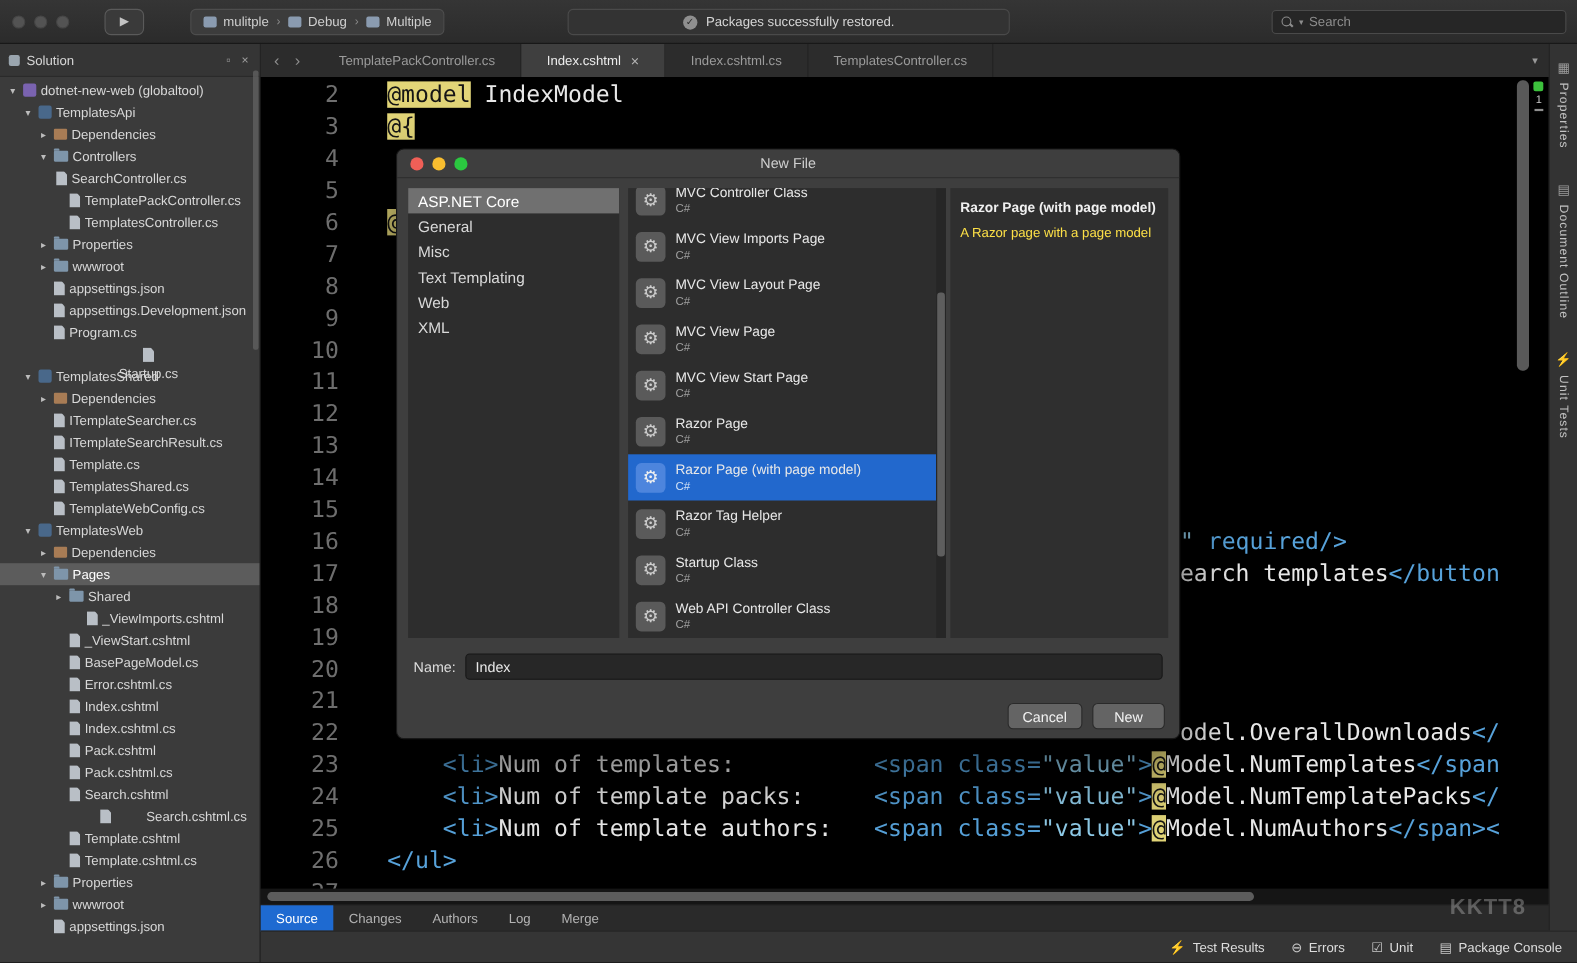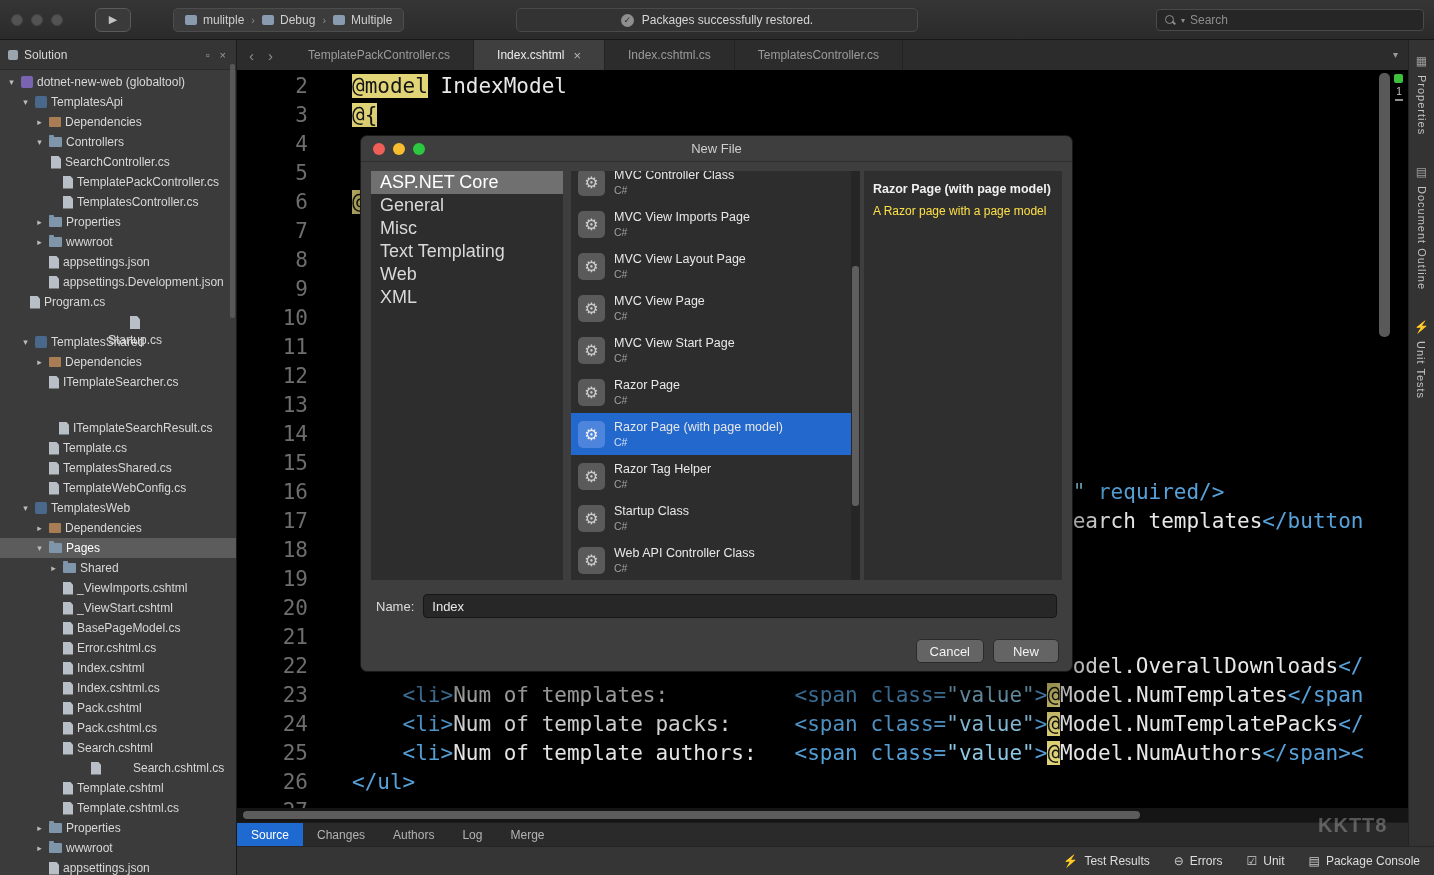--- a/index.html
+++ b/index.html
@@ -106,21 +106,21 @@
 
   
   #dialog{position:absolute;left:360px;top:135px;width:713px;height:537px;background:#3e3e3e;
     border:1px solid #181818;border-radius:7px;box-shadow:0 25px 60px rgba(0,0,0,.65);z-index:50}
   #dlg-titlebar{height:26px;position:relative;display:flex;align-items:center;justify-content:center;
     color:#cfcfcf;font-size:13px;border-bottom:1px solid #2e2e2e}
   .tl{position:absolute;left:12px;top:7px;display:flex;gap:8px}
   .tl span{width:12px;height:12px;border-radius:50%}
   .tl-red{background:#f05f57}.tl-yellow{background:#f8bd2f}.tl-green{background:#2bc840}
   #dlg-cats{position:absolute;left:10px;top:35px;width:192px;height:409px;background:#2d2d2d;
-    overflow:hidden;font-size:18px;color:#d9d9d9}
+    overflow:hidden;font-size:14px;color:#d9d9d9}
   .cat{height:23px;display:flex;align-items:center;padding-left:9px}
   .cat.sel{background:#707070;color:#fff}
   #dlg-list{position:absolute;left:210px;top:35px;width:280px;height:409px;background:#2d2d2d;overflow:hidden}
   #dlg-list-inner{margin-top:-10px}
   .titem{height:42px;display:flex;align-items:center;gap:9px;padding-left:7px}
   .titem.sel{background:#2268cd}
   .tpl-ico{width:27px;height:27px;border-radius:5px;background:#5a5a5a;color:#cdcdcd;flex:none;
     display:flex;align-items:center;justify-content:center;font-size:16px}
   .titem.sel .tpl-ico{background:#4d85dd;color:#f0f0f0}
   .tpl-title{font-size:12.5px;color:#e8e8e8}
@@ -241,21 +241,21 @@
         <div class="trow" style="padding-left: 34px;">
           <span class="arrow"></span>
           <span class="tico ic-file"></span>
           <span class="tlabel">appsettings.json</span>
         </div>
         <div class="trow" style="padding-left: 34px;">
           <span class="arrow"></span>
           <span class="tico ic-file"></span>
           <span class="tlabel">appsettings.Development.json</span>
         </div>
-        <div class="trow" style="padding-left: 15px;">
+        <div class="trow" style="padding-left: 34px;">
           <span class="arrow"></span>
           <span class="tico ic-file"></span>
           <span class="tlabel">Program.cs</span>
         </div>
         <div class="trow" style="padding-left: 34px; flex-direction: column;">
           <span class="arrow"></span>
           <span class="tico ic-file"></span>
           <span class="tlabel">Startup.cs</span>
         </div>
         <div class="trow" style="padding-left: 20px;">
@@ -266,21 +266,21 @@
         <div class="trow" style="padding-left: 34px;">
           <span class="arrow">▸</span>
           <span class="tico ic-package"></span>
           <span class="tlabel">Dependencies</span>
         </div>
         <div class="trow" style="padding-left: 34px;">
           <span class="arrow"></span>
           <span class="tico ic-file"></span>
           <span class="tlabel">ITemplateSearcher.cs</span>
         </div>
-        <div class="trow" style="padding-left: 44px; margin-top: 26px;">
+        <div class="trow" style="padding-left: 34px;">
           <span class="arrow"></span>
           <span class="tico ic-file"></span>
           <span class="tlabel">ITemplateSearchResult.cs</span>
         </div>
         <div class="trow" style="padding-left: 34px;">
           <span class="arrow"></span>
           <span class="tico ic-file"></span>
           <span class="tlabel">Template.cs</span>
         </div>
         <div class="trow" style="padding-left: 34px;">
@@ -306,21 +306,21 @@
         <div class="trow sel" style="padding-left: 34px;">
           <span class="arrow">▾</span>
           <span class="tico ic-folder"></span>
           <span class="tlabel">Pages</span>
         </div>
         <div class="trow" style="padding-left: 48px;">
           <span class="arrow">▸</span>
           <span class="tico ic-folder"></span>
           <span class="tlabel">Shared</span>
         </div>
-        <div class="trow" style="padding-left: 48px; text-align: right;">
+        <div class="trow" style="padding-left: 64px; text-align: right;">
           <span class="arrow"></span>
           <span class="tico ic-file"></span>
           <span class="tlabel">_ViewImports.cshtml</span>
         </div>
         <div class="trow" style="padding-left: 48px;">
           <span class="arrow"></span>
           <span class="tico ic-file"></span>
           <span class="tlabel">_ViewStart.cshtml</span>
         </div>
         <div class="trow" style="padding-left: 48px;">

